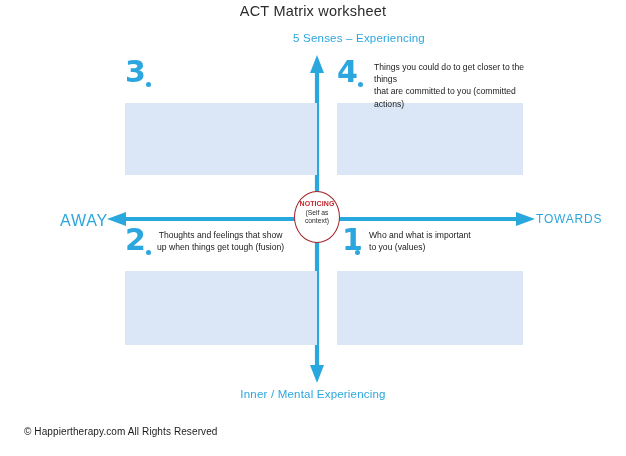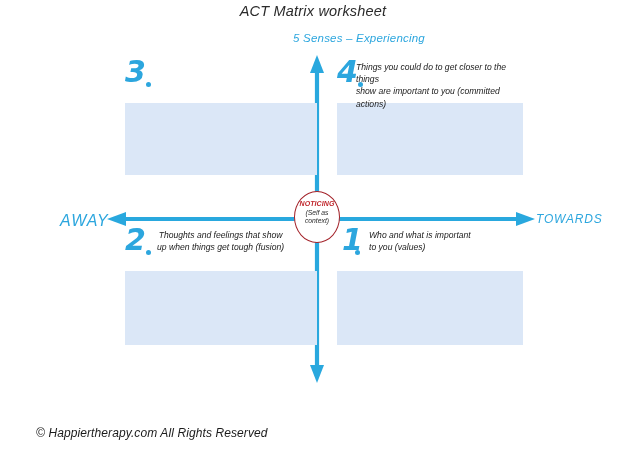--- a/index.html
+++ b/index.html
@@ -11,21 +11,20 @@
     font-family: "Liberation Sans", sans-serif;
     width: 626px;
     height: 456px;
     overflow: hidden;
   }
   #page {
     position: relative;
     width: 626px;
     height: 456px;
     background: #ffffff;
-    font-style: italic;
   }
 
   
   .page-title {
     position: absolute;
     top: 3px;
     left: 0;
     width: 626px;
     text-align: center;
     font-size: 14.5px;
@@ -126,21 +125,21 @@
   #quad-3 { left: 125px; top: 63px; }
   #quad-3 .quad-num { left: 0px; }
   #quad-3 .quad-num-dot { left: 21px; }
   #quad-3 .quad-text { left: 32px; }
   #quad-3 .quad-box { margin-top: 6px; width: 192px; height: 72px; }
 
   
   #quad-4 { left: 337px; top: 63px; }
   #quad-4 .quad-num { left: 0px; }
   #quad-4 .quad-num-dot { left: 21px; }
-  #quad-4 .quad-text { left: 19px; }
+  #quad-4 .quad-text { left: 37px; }
   #quad-4 .quad-box { margin-top: 6px; width: 186px; height: 72px; }
 
   
   #quad-2 { left: 125px; top: 231px; }
   #quad-2 .quad-num { left: 0px; }
   #quad-2 .quad-num-dot { left: 21px; }
   #quad-2 .quad-text { left: 32px; text-align: center; }
   #quad-2 .quad-box { margin-top: 6px; width: 192px; height: 74px; }
 
   
@@ -175,35 +174,36 @@
   #noticing .noticing-sub {
     margin-top: 1px;
     font-size: 6.8px;
     color: #2b2b2b;
     line-height: 1.25;
   }
 
   
   .footer {
     position: absolute;
-    left: 36px;
+    left: 24px;
     top: 426px;
-    font-size: 12px;
+    font-size: 10px;
     color: #1b1b1b;
     letter-spacing: 0.1px;
   }
 </style>
 </head>
 <body>
 
 <div id="page">
 
   <div class="page-title">ACT Matrix worksheet</div>
 
   <div class="axis-caption-top">5 Senses – Experiencing</div>
+  <div class="axis-caption-bottom">Inner / Mental Experiencing</div>
   <div class="axis-label-left">AWAY</div>
   <div class="axis-label-right">TOWARDS</div>
 
   <svg id="arrows" width="626" height="456" viewBox="0 0 626 456">
 
     <line x1="317" y1="66" x2="317" y2="372" stroke="#29a8de" stroke-width="4.2"></line>
     <polygon points="317,55 310,73 324,73" fill="#29a8de"></polygon>
     <polygon points="317,383 310,365 324,365" fill="#29a8de"></polygon>
 
     <line x1="118" y1="219" x2="524" y2="219" stroke="#29a8de" stroke-width="4.2"></line>
@@ -221,21 +221,21 @@
     </div>
     <div class="quad-box"></div>
   </div>
 
   <div class="quad" id="quad-4">
     <div class="quad-head">
       <span class="quad-num">4</span>
       <span class="quad-num-dot"></span>
       <span class="quad-text">
         <span>Things you could do to get closer to the things</span><br>
-        <span>show are important to you (committed actions)</span>
+        <span>that are committed to you (committed actions)</span>
       </span>
     </div>
     <div class="quad-box"></div>
   </div>
 
   <div class="quad" id="quad-2">
     <div class="quad-head">
       <span class="quad-num">2</span>
       <span class="quad-num-dot"></span>
       <span class="quad-text">

